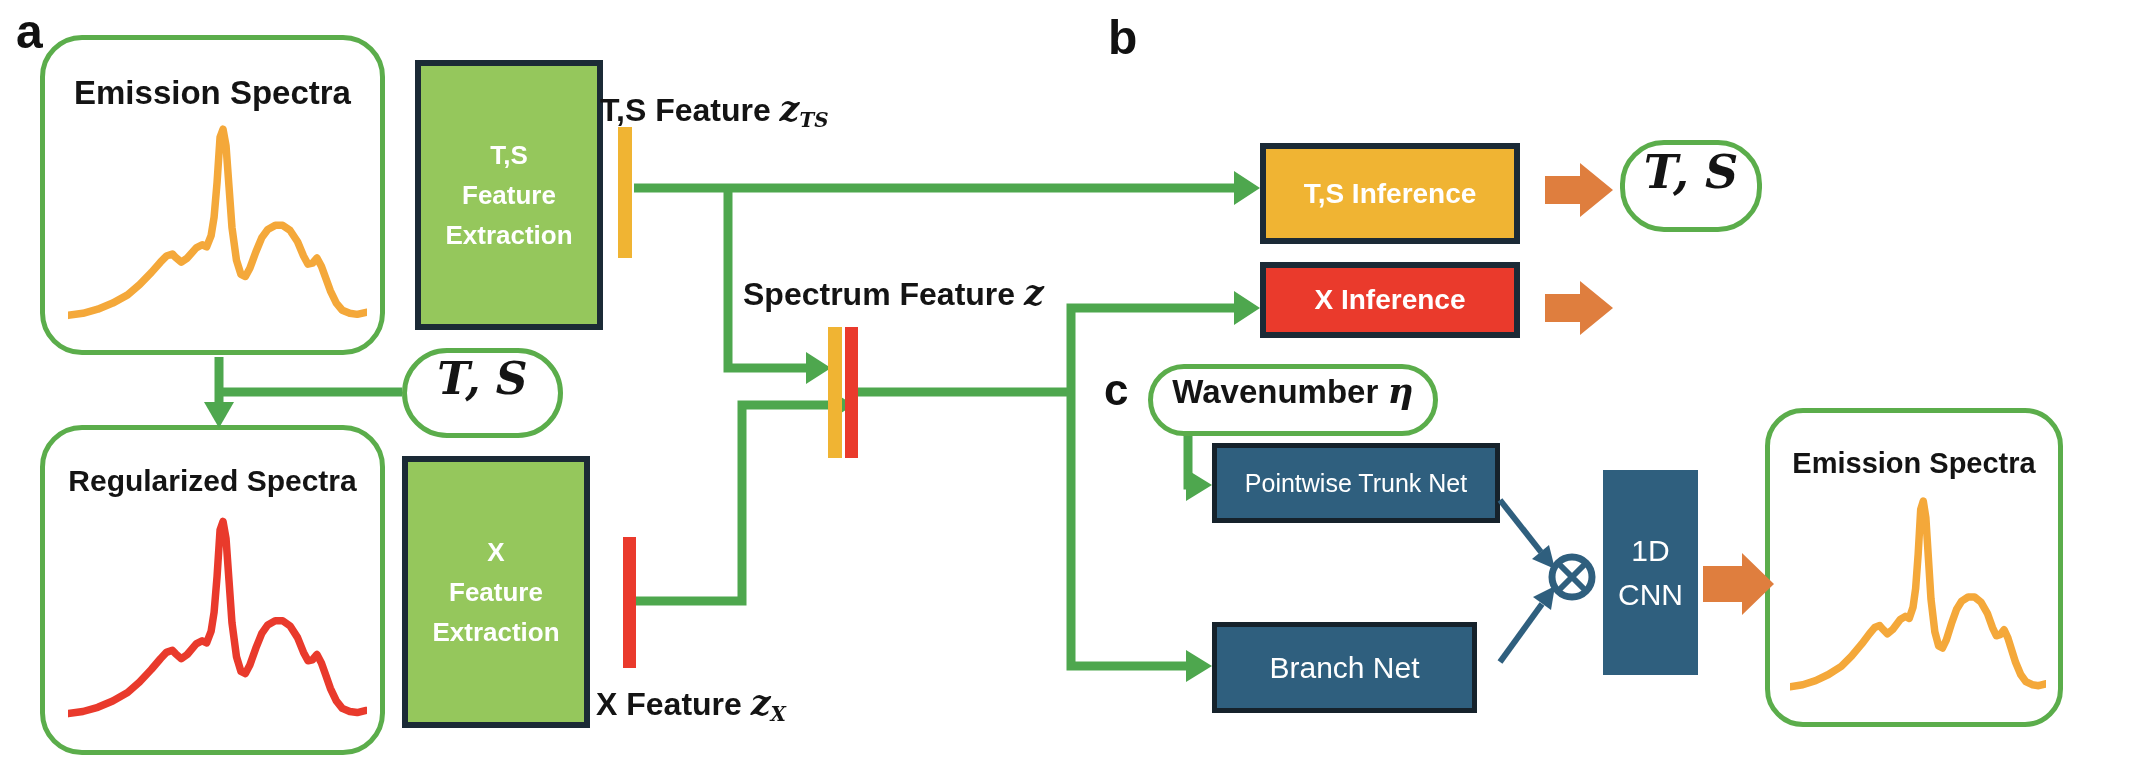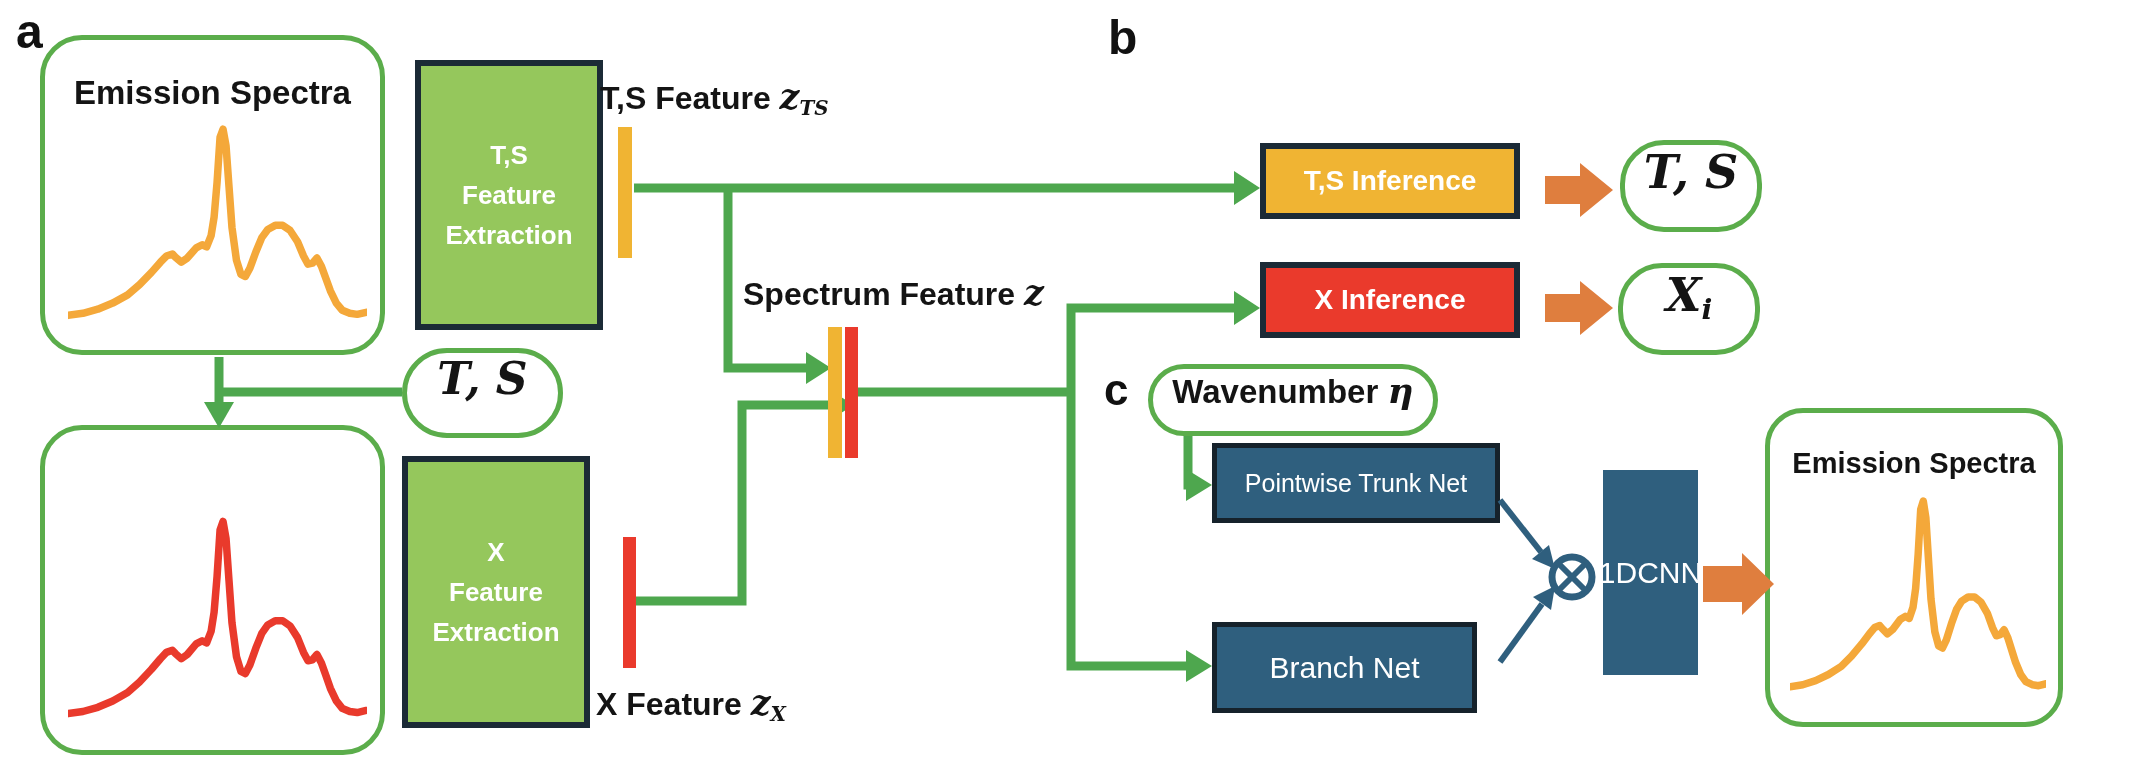--- a/index.html
+++ b/index.html
@@ -63,73 +63,71 @@
       <polyline class="spectrum" fill="none" stroke-width="7.5" stroke-linecap="round" stroke-linejoin="round" vector-effect="non-scaling-stroke" stroke="#f4a83a" points="0,95 5,94 10,92 15,89 20,85 24,80 28,74 31,69 33,66 35,65 36,66.5 38,69 40,67 43,62 45,60.5 46.5,61.5 48,56 49,47 50,30 51,8 52,4 53,12 54,32 55,52 56.5,68 58,75 59.5,76 61,72 63,64 65,57 67,53 69.5,51 72,51 74.5,53.5 77,59 79,66 80.5,70 82,69.5 83.5,67 85,71 86.5,77 88,83 90,89 92,92.5 94.5,94 97,94.5 100,93.5"></polyline>
     </svg>
   </div>
 
   <div class="abs extract-box" style="left:402px;top:60px;width:188px;height:270px;margin-left:13px;">
     <span>T,S</span>
     <span>Feature</span>
     <span>Extraction</span>
   </div>
 
-  <div class="abs flow-label" style="left:600px;top:76px;">
+  <div class="abs flow-label" style="left:600px;top:88px;">
     <span>T,S Feature </span><span class="math" style="font-size:35px;">z</span><span class="math sub">TS</span>
   </div>
 
   <div class="abs oval" style="left:402px;top:348px;width:161px;height:90px;border-radius:45px;">
     <span class="oval-math" style="font-size:44px;">T, S</span>
   </div>
 
   <div class="abs spectra-box" style="left:40px;top:425px;width:345px;height:330px;">
+    <div class="spectra-title" style="font-size:30px;">Regularized Spectra</div>
     <svg class="curve-svg" viewBox="0 0 100 100" preserveAspectRatio="none">
       <polyline class="spectrum" fill="none" stroke-width="7.5" stroke-linecap="round" stroke-linejoin="round" vector-effect="non-scaling-stroke" stroke="#e93a2c" points="0,95 5,94 10,92 15,89 20,85 24,80 28,74 31,69 33,66 35,65 36,66.5 38,69 40,67 43,62 45,60.5 46.5,61.5 48,56 49,47 50,30 51,8 52,4 53,12 54,32 55,52 56.5,68 58,75 59.5,76 61,72 63,64 65,57 67,53 69.5,51 72,51 74.5,53.5 77,59 79,66 80.5,70 82,69.5 83.5,67 85,71 86.5,77 88,83 90,89 92,92.5 94.5,94 97,94.5 100,93.5"></polyline>
     </svg>
   </div>
 
   <div class="abs extract-box" style="left:402px;top:456px;width:188px;height:272px;">
     <span>X</span>
     <span>Feature</span>
     <span>Extraction</span>
   </div>
 
   <div class="abs flow-label" style="left:743px;top:272px;">
     <span>Spectrum Feature </span><span class="math" style="font-size:35px;">z</span>
   </div>
 
   <div class="abs flow-label" style="left:596px;top:682px;">
     <span>X Feature </span><span class="math" style="font-size:35px;">z</span><span class="math sub">X</span>
   </div>
 
-  <div class="abs inference-box inference-yellow" style="left:1260px;top:143px;width:260px;height:76px;">
+  <div class="abs inference-box inference-yellow" style="left:1260px;top:143px;width:260px;height:101px;">
     <span>T,S Inference</span>
   </div>
   <div class="abs inference-box inference-red" style="left:1260px;top:262px;width:260px;height:76px;">
     <span>X Inference</span>
   </div>
 
   <div class="abs oval" style="left:1620px;top:140px;width:142px;height:92px;border-radius:44px;">
     <span class="oval-math">T, S</span>
-  </div>
-  <div class="abs oval" style="left:1618px;top:263px;width:142px;height:92px;border-radius:44px;">
-    <span class="oval-math"><span class="math">X</span><span class="math sub">i</span></span>
   </div>
 
   <div class="abs oval" style="left:1148px;top:364px;width:290px;height:72px;border-radius:36px;">
     <span style="font-weight:bold;font-size:33px;white-space:nowrap;"><span>Wavenumber </span><span class="math" style="font-size:36px;">η</span></span>
   </div>
 
   <div class="abs net-box" style="left:1212px;top:443px;width:288px;height:80px;font-size:25px;">
     <span>Pointwise Trunk Net</span>
   </div>
   <div class="abs net-box" style="left:1212px;top:622px;width:265px;height:91px;font-size:30px;">
     <span>Branch Net</span>
   </div>
-  <div class="abs net-box" style="left:1603px;top:470px;width:95px;height:205px;flex-direction:row;font-size:30px;line-height:44px;border:none;">
+  <div class="abs net-box" style="left:1603px;top:470px;width:95px;height:205px;flex-direction:column;font-size:30px;line-height:44px;border:none;">
     <span>1D</span>
     <span>CNN</span>
   </div>
 
   <div class="abs spectra-box" style="left:1765px;top:408px;width:298px;height:319px;border-radius:38px;">
     <div class="spectra-title" style="font-size:29px;">Emission Spectra</div>
     <svg class="curve-svg" viewBox="0 0 100 100" preserveAspectRatio="none">
       <polyline class="spectrum" fill="none" stroke-width="7.5" stroke-linecap="round" stroke-linejoin="round" vector-effect="non-scaling-stroke" stroke="#f4a83a" points="0,95 5,94 10,92 15,89 20,85 24,80 28,74 31,69 33,66 35,65 36,66.5 38,69 40,67 43,62 45,60.5 46.5,61.5 48,56 49,47 50,30 51,8 52,4 53,12 54,32 55,52 56.5,68 58,75 59.5,76 61,72 63,64 65,57 67,53 69.5,51 72,51 74.5,53.5 77,59 79,66 80.5,70 82,69.5 83.5,67 85,71 86.5,77 88,83 90,89 92,92.5 94.5,94 97,94.5 100,93.5"></polyline>
     </svg>
   </div>

